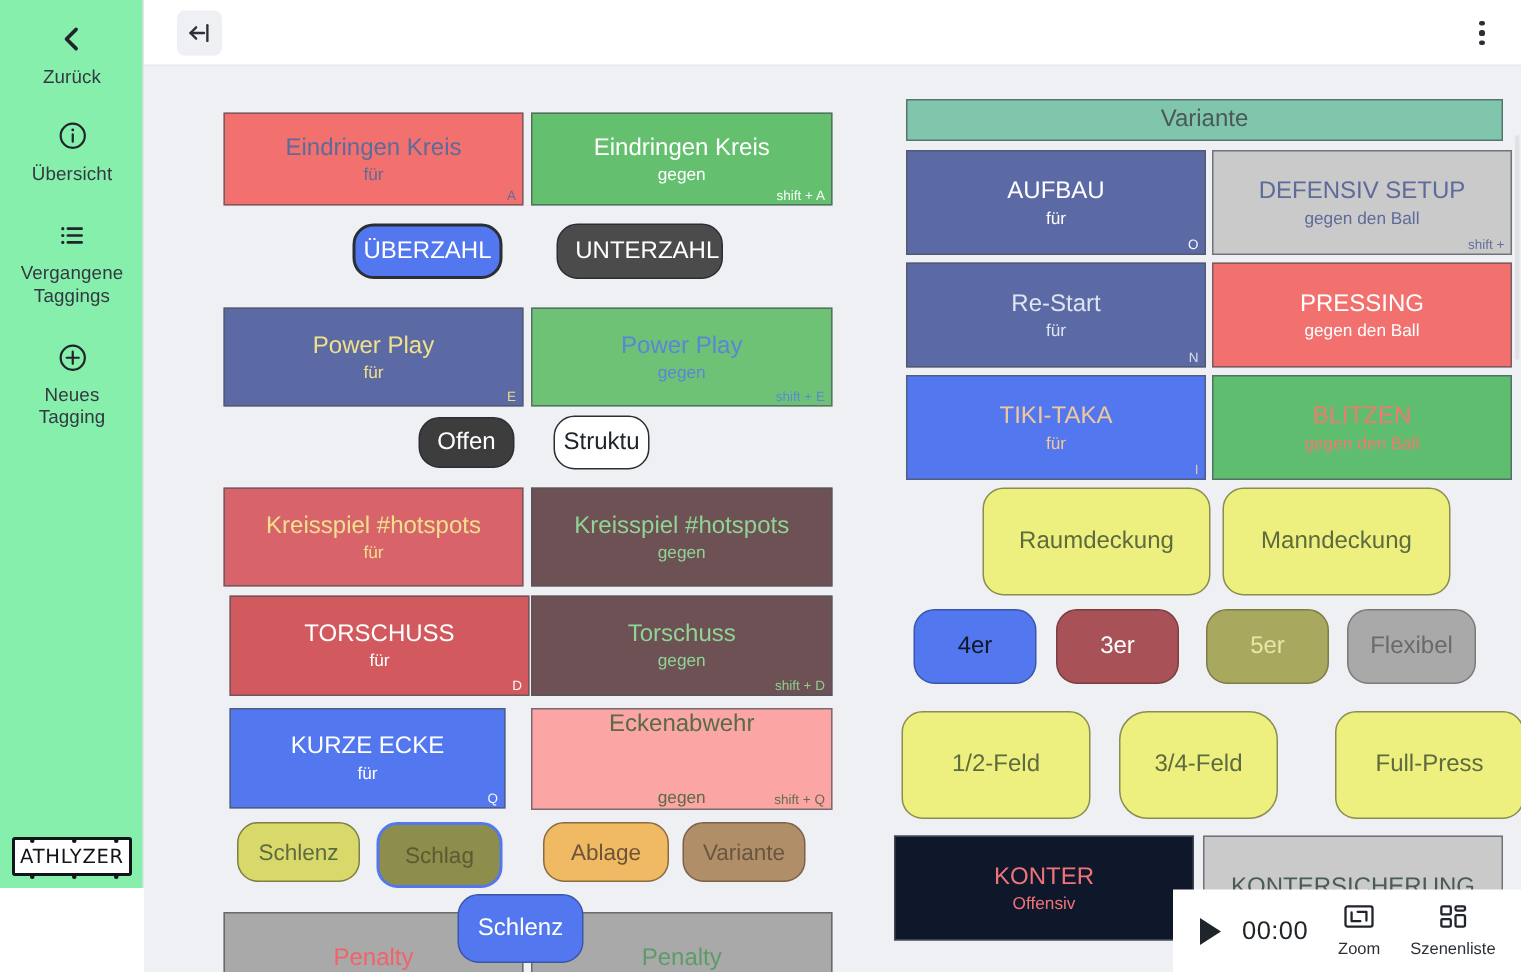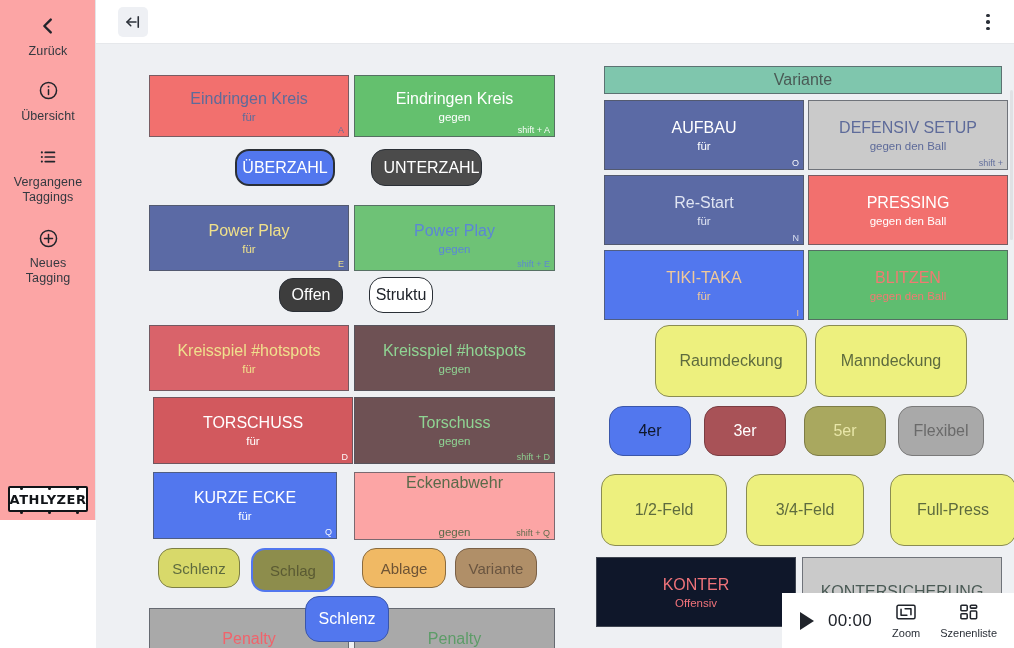--- a/index.html
+++ b/index.html
@@ -7,22 +7,22 @@
     width: 1014px; height: 648px;
     overflow: hidden;
     background: #ffffff;
     font-family: "Liberation Sans", sans-serif;
     -webkit-font-smoothing: antialiased;
   }
   #app { position: relative; width: 1014px; height: 648px; display: flex; }
 
   
   .sidebar {
-    width: 96px; height: 520px;
-    background: #fca5a5;
+    width: 96px; height: 592px;
+    background: #86efac;
     border-right: 1px solid #e3e5e8;
     position: relative;
     flex: 0 0 96px;
   }
   .side-item {
     width: 96px;
     padding-top: 14px;
     text-align: center;
     color: #2a2f36;
     cursor: pointer;
@@ -48,21 +48,21 @@
   .brand {
     position: absolute; left: 8px; bottom: 8px;
     width: 80px; height: 26px;
     border: 2.5px solid #111418;
     border-radius: 2px;
     display: flex; align-items: center; justify-content: center;
     background: #ffffff;
   }
   .brand-text {
     font-family: "DejaVu Sans", sans-serif;
-    font-weight: 700;
+    font-weight: 400;
     font-size: 13px;
     letter-spacing: 0.5px;
     color: #111418;
   }
   .brand-dot {
     position: absolute; width: 3px; height: 3px; background: #111418; border-radius: 50%;
   }
 
   
   .stage { position: relative; width: 918px; height: 648px; background: #eef0f3; }
@@ -410,21 +410,21 @@
         </div>
         <div class="pill round" style="left: 708px; top: 362px; width: 82px; height: 50px; background: rgb(169, 168, 95); color: rgb(232, 230, 168); border-color: rgb(125, 124, 70); border-width: 1.6px; font-size: 16px;">
           <span>5er</span>
         </div>
         <div class="pill round" style="left: 802px; top: 362px; width: 86px; height: 50px; background: rgb(169, 169, 169); color: rgb(106, 106, 106); border-color: rgb(122, 122, 122); border-width: 1.6px; font-size: 16px;">
           <span>Flexibel</span>
         </div>
         <div class="pill round" style="left: 505px; top: 430px; width: 126px; height: 72px; background: rgb(237, 240, 126); color: rgb(94, 107, 62); border-color: rgb(138, 140, 82); border-width: 1.6px; font-size: 16px;">
           <span>1/2-Feld</span>
         </div>
-        <div class="pill round" style="left: 650px; top: 430px; width: 118px; height: 72px; background: rgb(237, 240, 126); color: rgb(94, 107, 62); border-color: rgb(138, 140, 82); border-width: 1.6px; font-size: 16px;">
+        <div class="pill round" style="left: 650px; top: 430px; width: 106px; height: 72px; background: rgb(237, 240, 126); color: rgb(94, 107, 62); border-color: rgb(138, 140, 82); border-width: 1.6px; font-size: 16px; border-radius: 19px;">
           <span>3/4-Feld</span>
         </div>
         <div class="pill round" style="left: 794px; top: 430px; width: 126px; height: 72px; background: rgb(237, 240, 126); color: rgb(94, 107, 62); border-color: rgb(138, 140, 82); border-width: 1.6px; font-size: 16px;">
           <span>Full-Press</span>
         </div>
       </div>
 
     <div class="playbar">
       <div class="pb-play"></div>
       <div class="pb-time">00:00</div>

